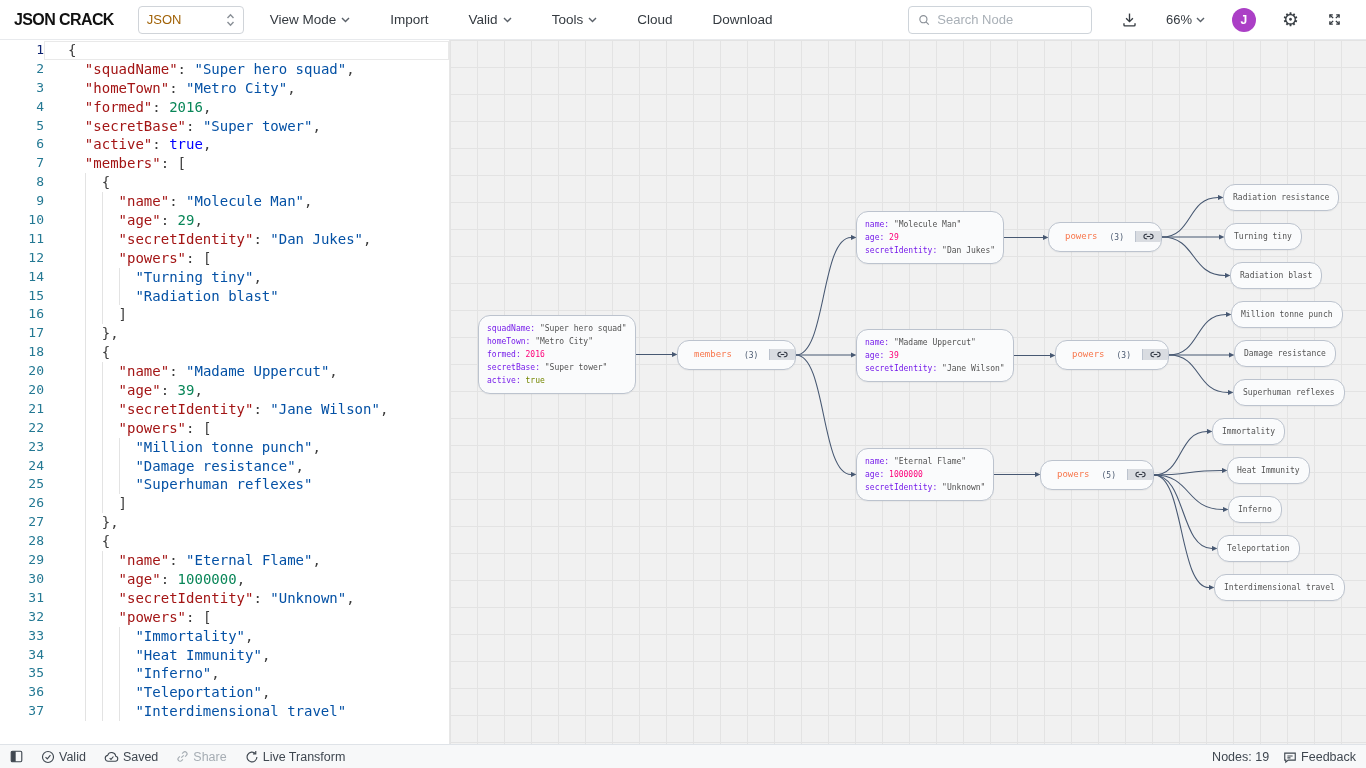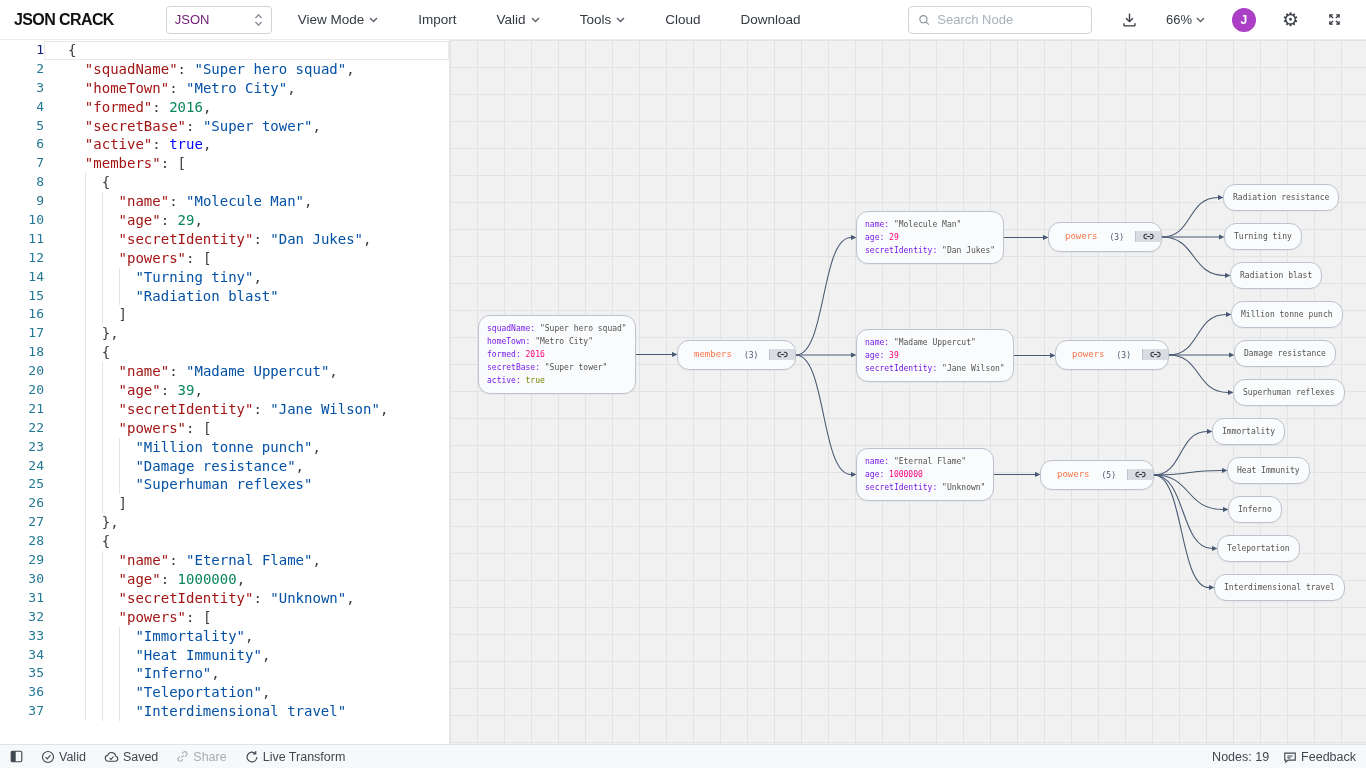--- a/index.html
+++ b/index.html
@@ -10,21 +10,21 @@
   }
   *{box-sizing:border-box;margin:0;padding:0}
   html,body{width:1366px;height:768px;overflow:hidden;background:#fff;
     font-family:"Liberation Sans",sans-serif;color:#2f3337;}
 
   
   .header{position:absolute;left:0;top:0;width:1366px;height:40px;background:#fff;
     border-bottom:1px solid #e8eaed;display:flex;align-items:center;padding:0 14px;gap:10px;z-index:30;}
   .logo{font-weight:bold;font-size:16px;letter-spacing:-0.6px;color:#111;margin-right:14px;white-space:nowrap;cursor:pointer;}
   .fmt-select{display:flex;align-items:center;justify-content:space-between;width:106px;height:28px;
-    border:1px solid #d0d4d9;border-radius:4px;padding:0 8px;font-size:13px;color:#701a75;cursor:pointer;background:#fff;margin-left:28px;}
+    border:1px solid #d0d4d9;border-radius:4px;padding:0 8px;font-size:13px;color:#a16207;cursor:pointer;background:#fff;}
   .menu{display:flex;align-items:center;gap:40px;margin-left:16px;}
   .menu-item{display:flex;align-items:center;gap:5px;font-size:13.5px;color:#343a40;cursor:pointer;white-space:nowrap;}
   .spacer{flex:1}
   .search{display:flex;align-items:center;gap:7px;width:184px;height:28px;border:1px solid #ced4da;
     border-radius:4px;padding:0 9px;background:#fff;margin-right:10px;}
   .search input{border:none;outline:none;font-size:13px;width:100%;color:#333;font-family:"Liberation Sans",sans-serif;}
   .search input::placeholder{color:#a9b0b7;}
   .tool-btn{display:flex;align-items:center;justify-content:center;height:28px;padding:0 9px;cursor:pointer;color:#343a40;gap:4px;font-size:13px;white-space:nowrap;}
   .avatar{width:24px;height:24px;border-radius:50%;background:#ab3fc6;color:#fff;font-size:12px;font-weight:bold;
     display:flex;align-items:center;justify-content:center;cursor:pointer;margin:0 8px;}

